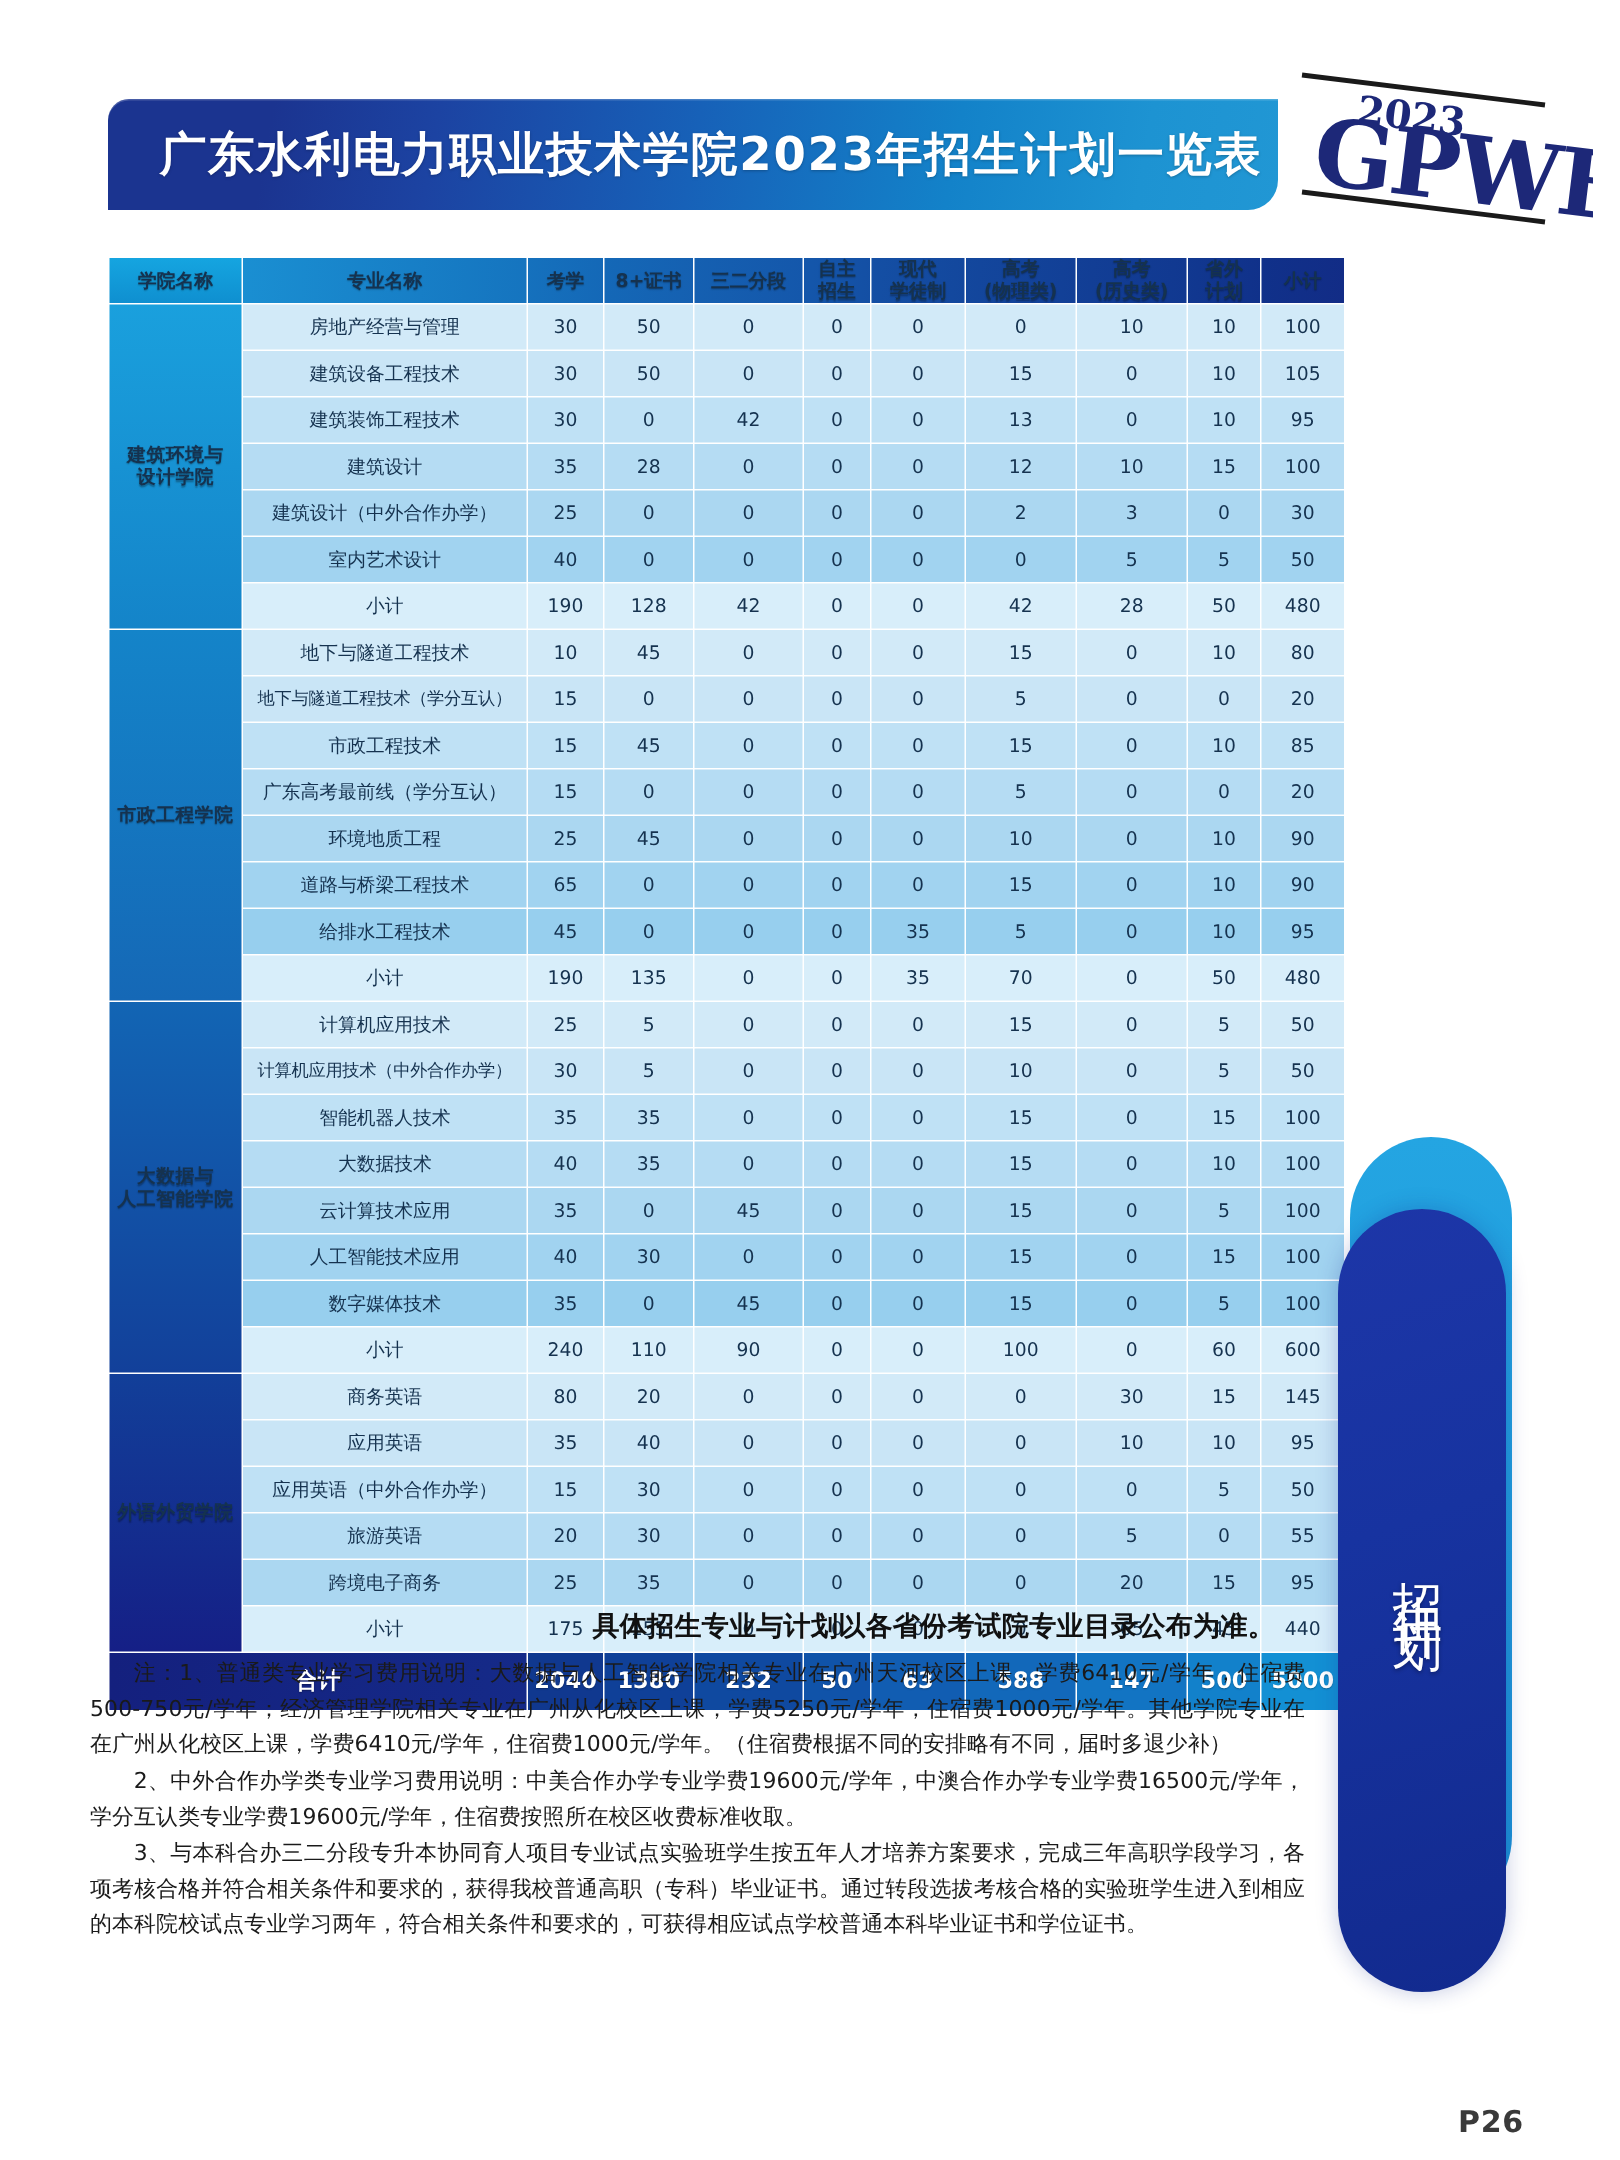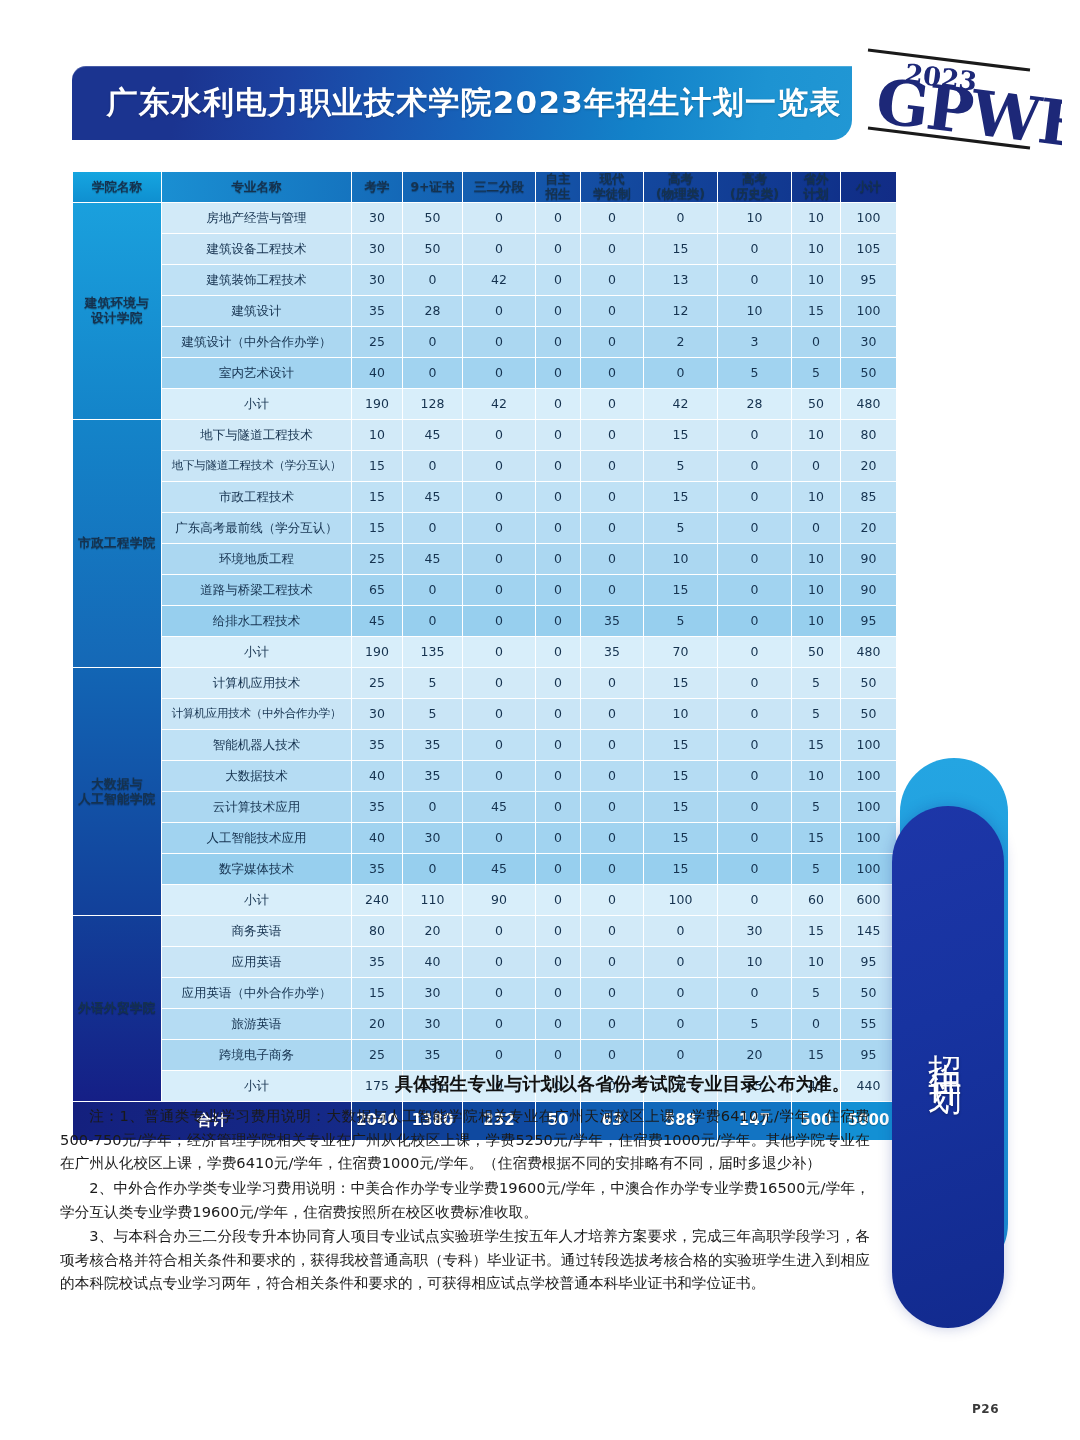--- a/index.html
+++ b/index.html
@@ -142,21 +142,21 @@
 
   
   .footer{position:absolute;left:792px;top:1372px;display:flex;align-items:center;gap:8px;}
   .wechat-icon{width:34px;height:28px;flex:0 0 auto;}
   .footer-text{
     font-size:24px;color:#4a4a4a;letter-spacing:2px;
     font-family:"DejaVu Sans","Liberation Sans",sans-serif;
   }
   .pagenum{
     position:absolute;left:972px;top:1402px;
-    font-size:12px;color:#3a3a3a;font-weight:bold;letter-spacing:.5px;
+    font-size:20px;color:#3a3a3a;font-weight:bold;letter-spacing:.5px;
   }
 </style>
 </head>
 <body>
 
 <div class="page">
 
   <div class="banner">
     <div class="banner-title">广东水利电力职业技术学院2023年招生计划一览表</div>
   </div>
@@ -190,21 +190,21 @@
             <th class="h-college">
               <div>学院名称</div>
             </th>
             <th class="h-major">
               <div>专业名称</div>
             </th>
             <th class="h-c1">
               <div>考学</div>
             </th>
             <th class="h-c2">
-              <div>9+证书</div>
+              <div>8+证书</div>
             </th>
             <th class="h-c3">
               <div>三二分段</div>
             </th>
             <th class="h-c4">
               <div>自主</div>
               <div>招生</div>
             </th>
             <th class="h-c5">
               <div>现代</div>

